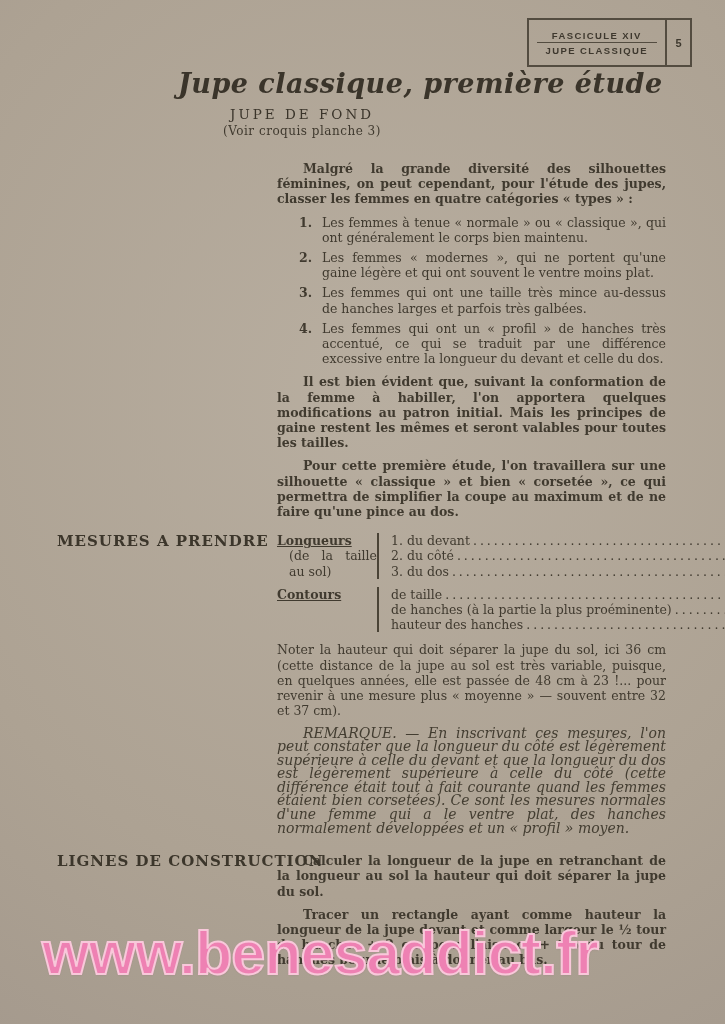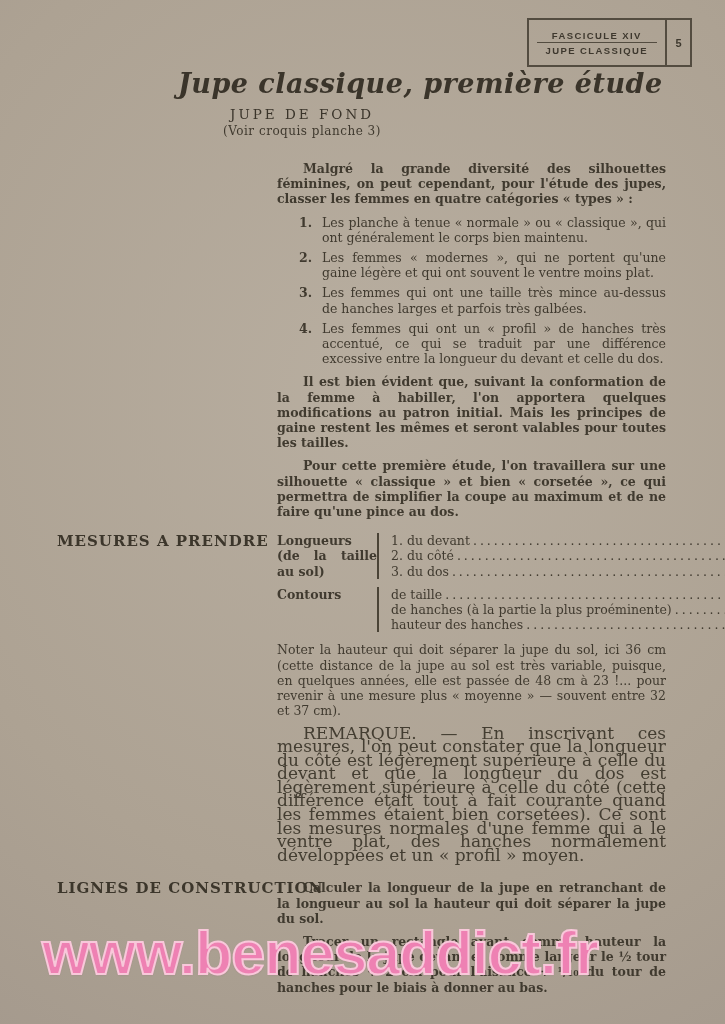--- a/index.html
+++ b/index.html
@@ -70,30 +70,30 @@
     position: absolute; left: -220px; top: 1px; width: 214px;
     font-weight: bold; font-size: 15px; letter-spacing: 1px;
     color: #3c362b; text-align: left; white-space: nowrap;
   }
 
   
   .m-table { margin: 4px 0 10px; }
   .t-group { display: flex; margin-bottom: 8px; }
   .t-label { width: 100px; flex-shrink: 0; display: flex; flex-direction: column; }
   .t-label.centered { justify-content: flex-start; }
-  .t-label .lbl { font-weight: bold; }
-  .t-label .lbl-note { font-weight: bold; }
+  .t-label .lbl { font-weight: bold; text-decoration: underline; }
+  .t-label .lbl-note { font-weight: normal; margin-left: 12px; }
   .t-rows { flex: 1; border-left: 2px solid #4a4336; padding-left: 12px; }
   .m-row { display: flex; align-items: flex-end; }
   .m-item { flex: 0 1 auto; text-align: left; }
   .m-lead { flex: 1; overflow: hidden; white-space: nowrap; margin: 0 3px; align-self: flex-end; }
   .m-lead::after { content: "......................................................"; letter-spacing: 3px; }
 
   .remarque {
-    font-size: 17px; line-height: 13.6px;
+    font-style: italic; font-size: 14px; line-height: 13.6px;
     text-indent: 26px; margin-bottom: 18px !important;
     color: #433d31;
   }
 
   
   .watermark {
     position: absolute; left: 0; top: 918px; width: 640px;
     text-align: center;
     font-family: Liberation Sans, sans-serif;
     font-weight: bold; font-size: 61px; letter-spacing: -1px;
@@ -123,21 +123,21 @@
     <div class="subtitle-note">(Voir croquis planche 3)</div>
   </div>
 
   <div class="content">
 
     <p class="indent">Malgré la grande diversité des silhouettes féminines, on peut cependant, pour l'étude des jupes, classer les femmes en quatre catégories « types » :</p>
 
     <div class="type-list">
       <div class="num-item">
         <span class="num">1.</span>
-        <span class="itxt">Les planche à tenue « normale » ou « classique », qui ont généralement le corps bien maintenu.</span>
+        <span class="itxt">Les femmes à tenue « normale » ou « classique », qui ont généralement le corps bien maintenu.</span>
       </div>
       <div class="num-item">
         <span class="num">2.</span>
         <span class="itxt">Les femmes « modernes », qui ne portent qu'une gaine légère et qui ont souvent le ventre moins plat.</span>
       </div>
       <div class="num-item">
         <span class="num">3.</span>
         <span class="itxt">Les femmes qui ont une taille très mince au-dessus de hanches larges et parfois très galbées.</span>
       </div>
       <div class="num-item">

